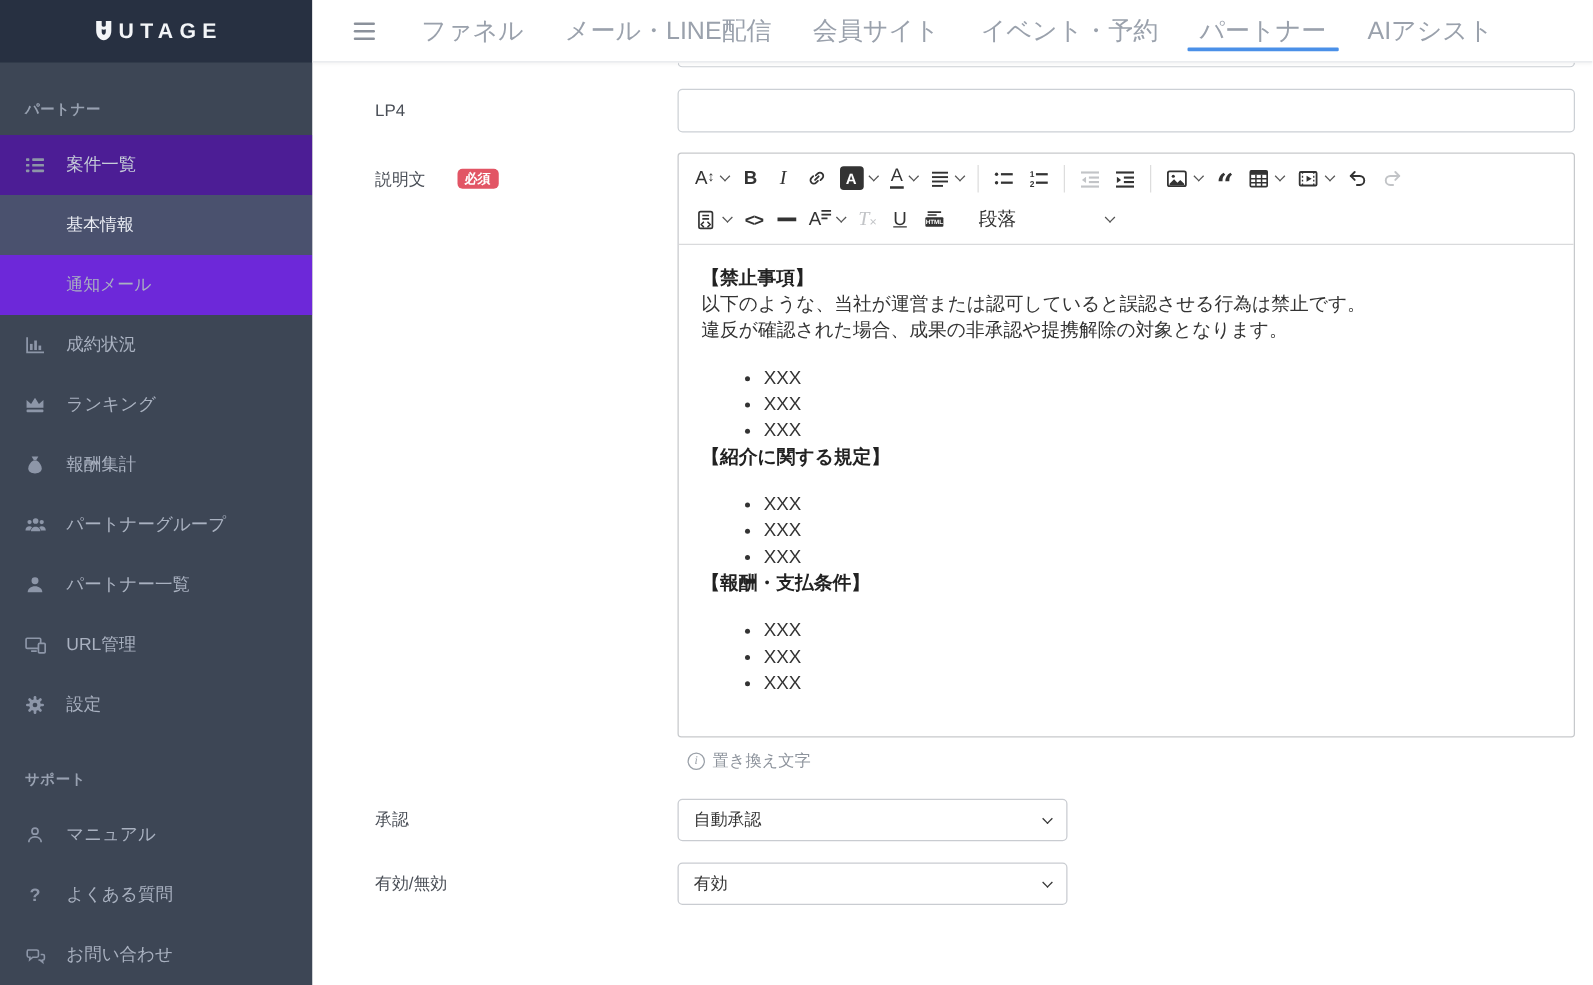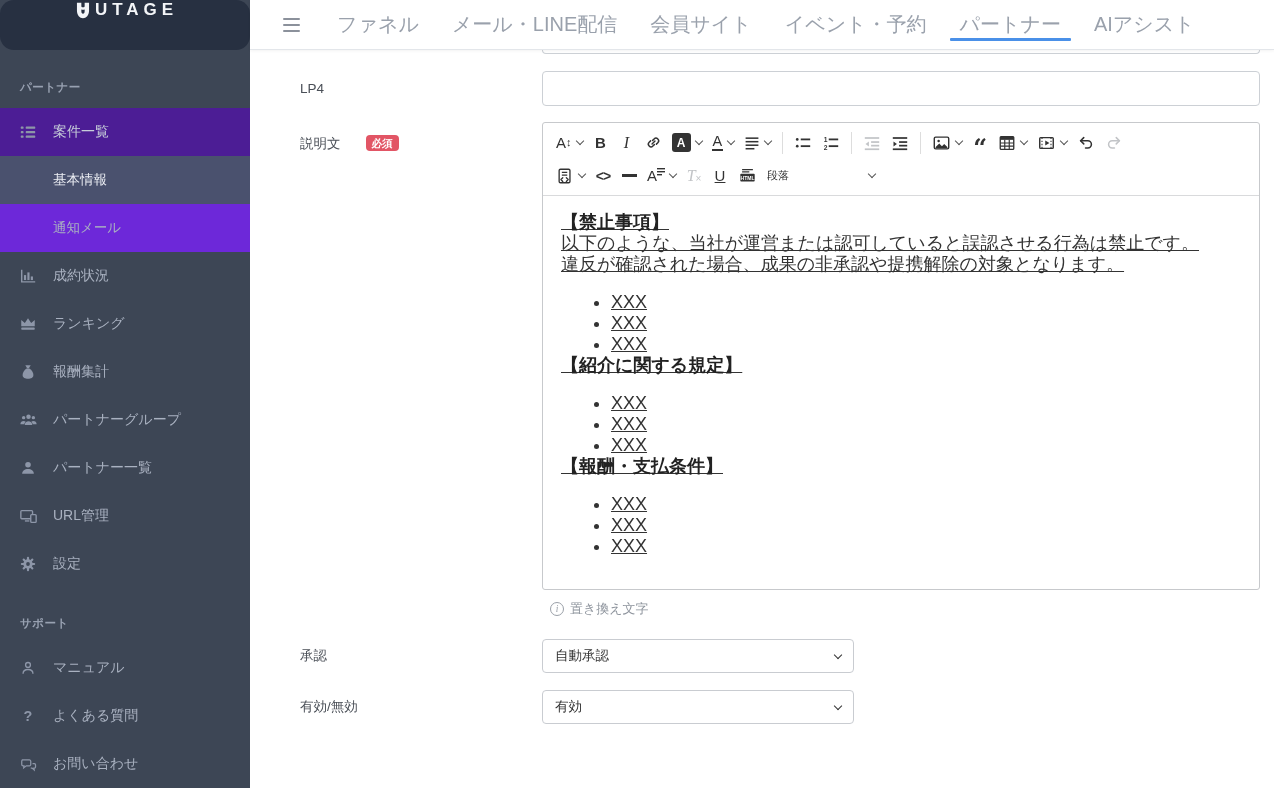--- a/index.html
+++ b/index.html
@@ -2,21 +2,21 @@
 <html><head>
 <meta charset="utf-8">
 <style>
   * { box-sizing: border-box; margin: 0; padding: 0; }
   html,body { width:1274px; height:788px; overflow:hidden; }
   body { font-family:"Liberation Sans","DejaVu Sans",sans-serif; background:#fff; color:#333; }
   .app { display:flex; width:1274px; height:788px; }
 
   
   .sidebar { width:250px; flex-shrink:0; background:#3d4655; color:#a9b1c0; display:flex; flex-direction:column; overflow:hidden; }
-  .logo-bar { height:50px; background:#273041; display:flex; justify-content:center; gap:1px; flex-shrink:0;border-radius:14px; }
+  .logo-bar { height:50px; background:#273041; display:flex; align-items:center; justify-content:center; gap:1px; flex-shrink:0; }
   .logo-text { color:#f3f5f8; font-size:17px; font-weight:bold; letter-spacing:5px; }
   .side-section-label { padding:30px 20px 13px 20px; font-size:11.5px; font-weight:bold; letter-spacing:.5px; color:#98a1b1; }
   .side-item { height:48px; display:flex; align-items:center; padding:0 16px; font-size:14px; cursor:pointer; }
   .side-item .ico { width:24px; margin-right:13px; display:flex; align-items:center; justify-content:center; color:#8d96a8; flex-shrink:0; }
   .side-item.grp { background:#4c1d95; }
   .side-item.grp .lbl { color:#c6cdd9; }
   .side-sub { height:48px; display:flex; align-items:center; padding-left:53px; font-size:13.5px; background:#6d28d9; cursor:pointer; }
   .side-sub.active { background:#4a516e; color:#eceef4; }
   svg.sico { display:block; }
 
@@ -43,24 +43,24 @@
   .editor { width:718px; border:1px solid #c7c9cc; border-radius:3px; overflow:hidden; background:#fff; }
   .toolbar { display:flex; flex-wrap:wrap; align-items:center; padding:3px 8px; border-bottom:1px solid #d9dadc; }
   .tbtn { height:33px; min-width:26px; padding:0 5px; display:flex; align-items:center; justify-content:center; color:#333; font-size:15px; cursor:pointer; border-radius:3px; }
   .tbtn.dis { color:#c2c4c7; }
   .tsep { width:1px; height:22px; background:#ddd; margin:0 6px; }
   .tbreak { flex-basis:100%; height:0; }
   .chev { width:6px; height:6px; border-right:1.6px solid #555; border-bottom:1.6px solid #555; transform:rotate(45deg); margin-left:5px; margin-top:-3px; flex-shrink:0; }
   .bgA { width:19px; height:19px; background:#333; color:#fff; border-radius:3px; font-size:12px; font-weight:bold; display:flex; align-items:center; justify-content:center; }
   .colA { font-size:14.5px; border-bottom:2.2px solid #333; line-height:15px; padding:0 1px; }
   .quote-g { font-family:"DejaVu Serif","Liberation Serif",serif; font-weight:bold; font-size:24px; line-height:10px; padding-top:10px; }
-  .para-btn { width:118px; justify-content:space-between; font-size:11px; color:#333; margin-left:0; }
+  .para-btn { width:118px; justify-content:space-between; font-size:15px; color:#333; margin-left:16px; }
   .icotxt { line-height:1; }
 
-  .ed-body { height:393px; overflow:hidden; padding:16px 18px; font-size:18px; line-height:21px; color:#333;text-decoration:underline; }
+  .ed-body { height:393px; overflow:hidden; padding:16px 18px; font-size:15px; line-height:21px; color:#333; }
   .ed-h { font-weight:bold; margin:15px 0 0 0; color:#222; }
   .ed-h.first { margin-top:0; }
   .ed-body p { margin:0; }
   .ed-body ul { margin:17px 0 0 0; padding-left:50px; }
   .ed-body li { line-height:21px; }
 
   .note-row { margin-top:10px; display:flex; align-items:center; gap:6px; font-size:13px; color:#8e949d; }
   .info-ico { width:14px; height:14px; border:1.2px solid #9aa0a8; border-radius:50%; display:inline-flex; align-items:center; justify-content:center; font-size:9.5px; font-style:italic; font-family:"Liberation Serif",serif; color:#9aa0a8; flex-shrink:0; }
 
   

